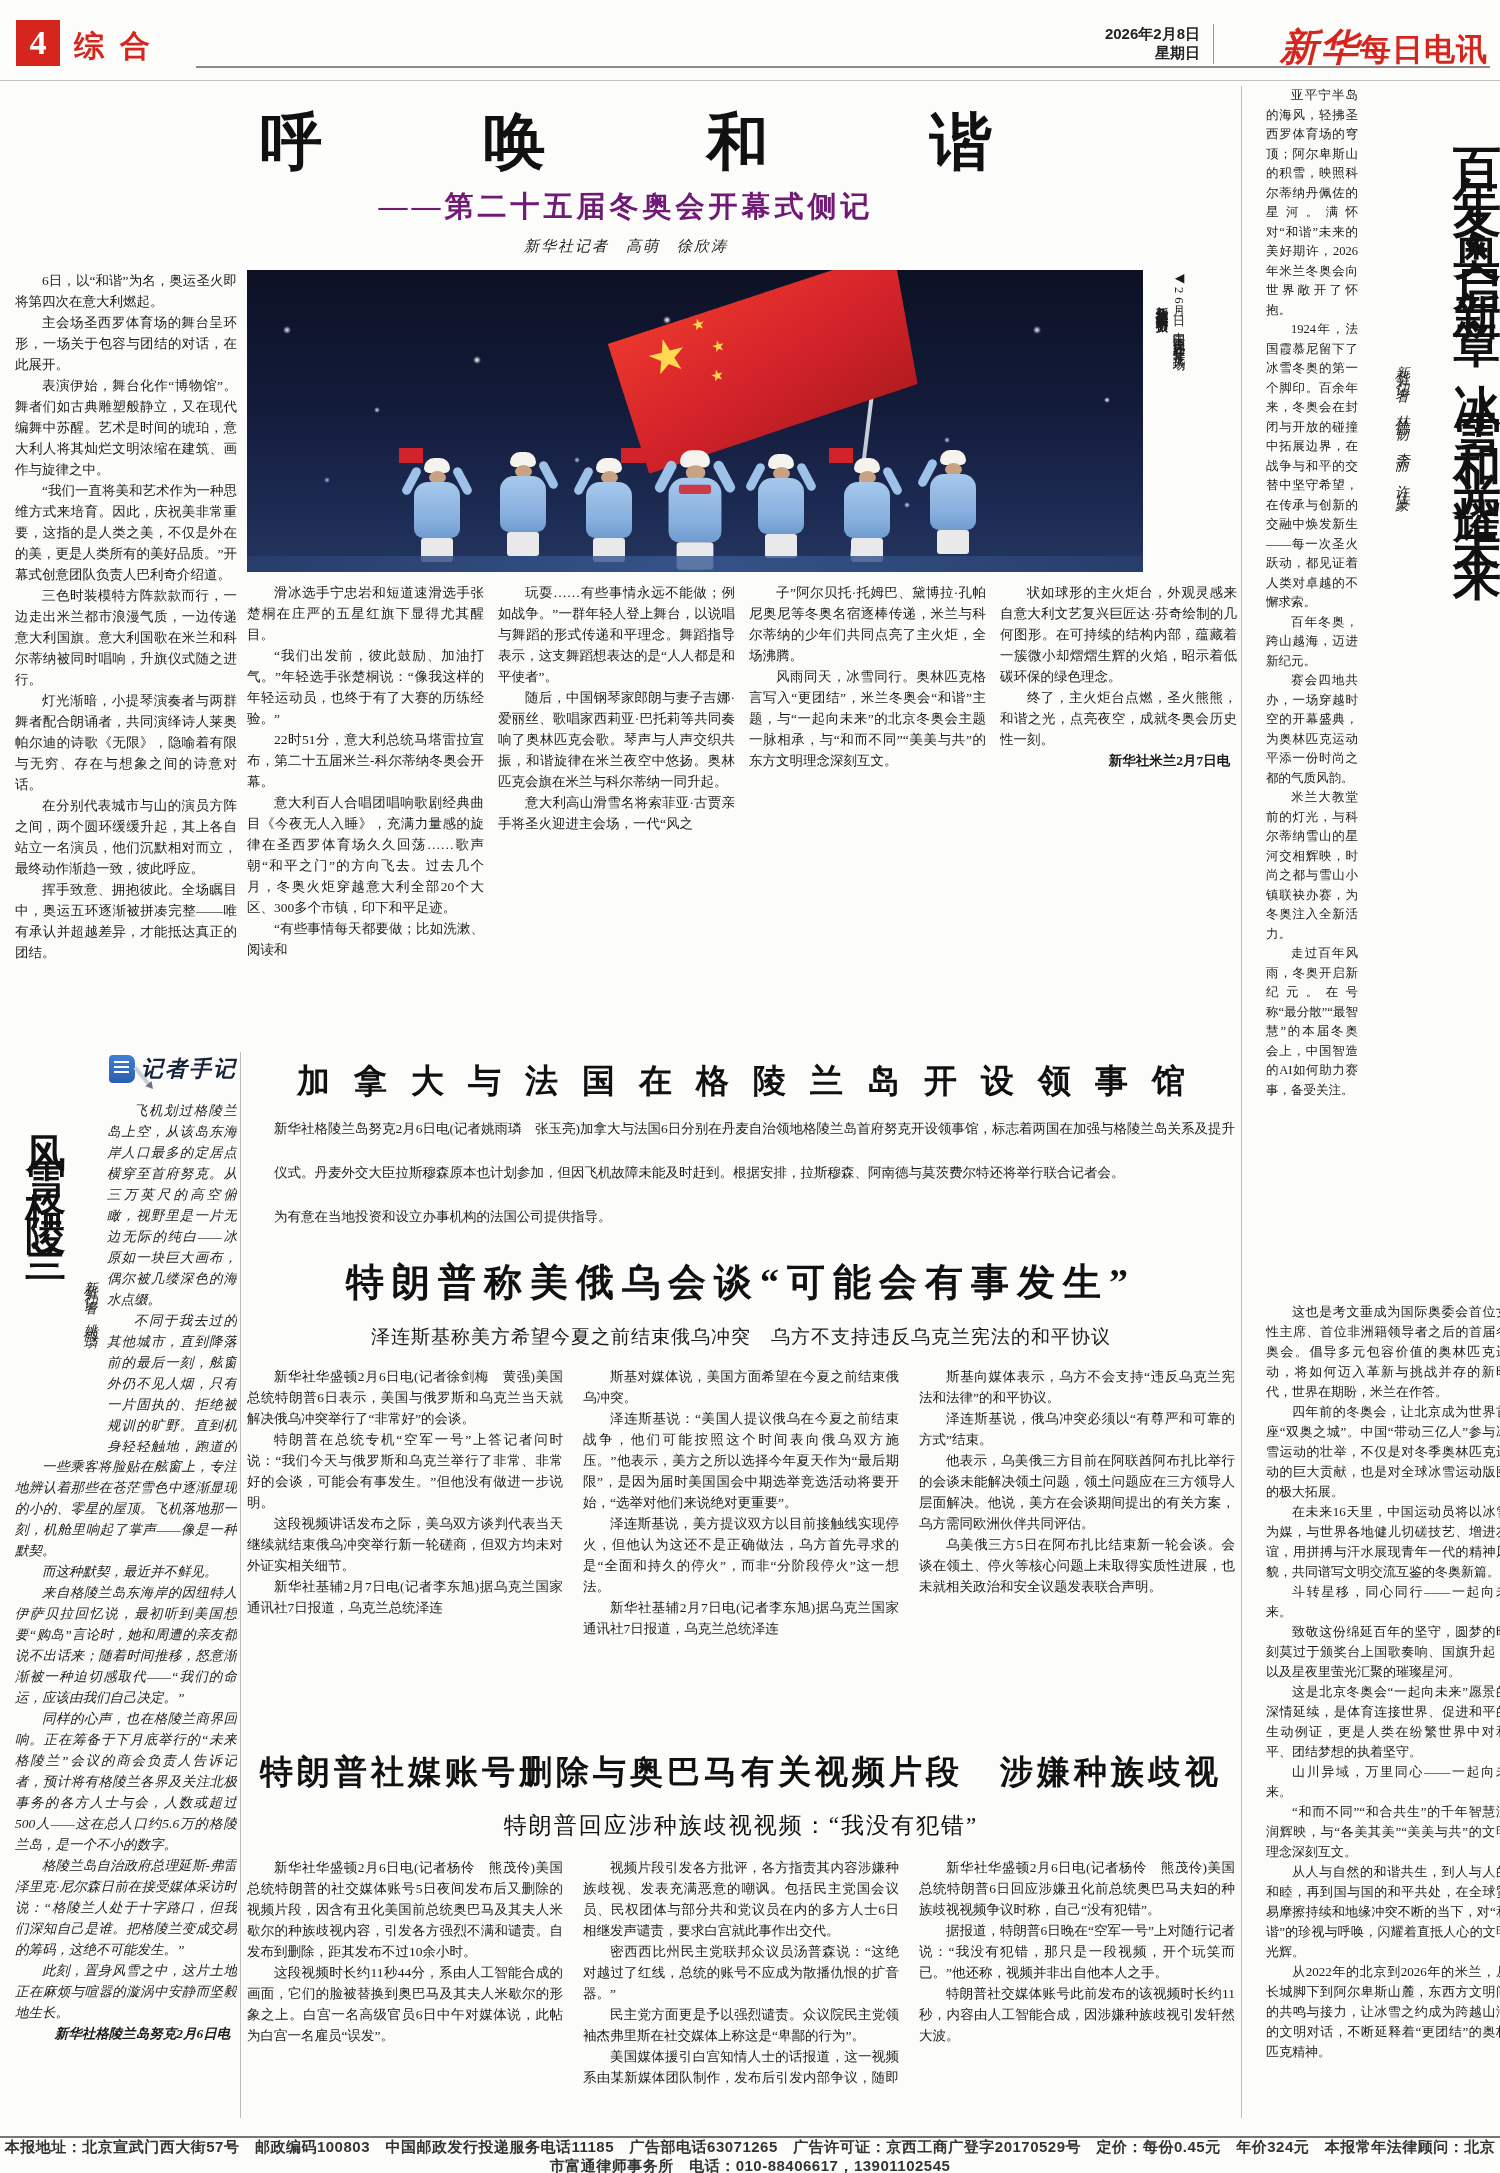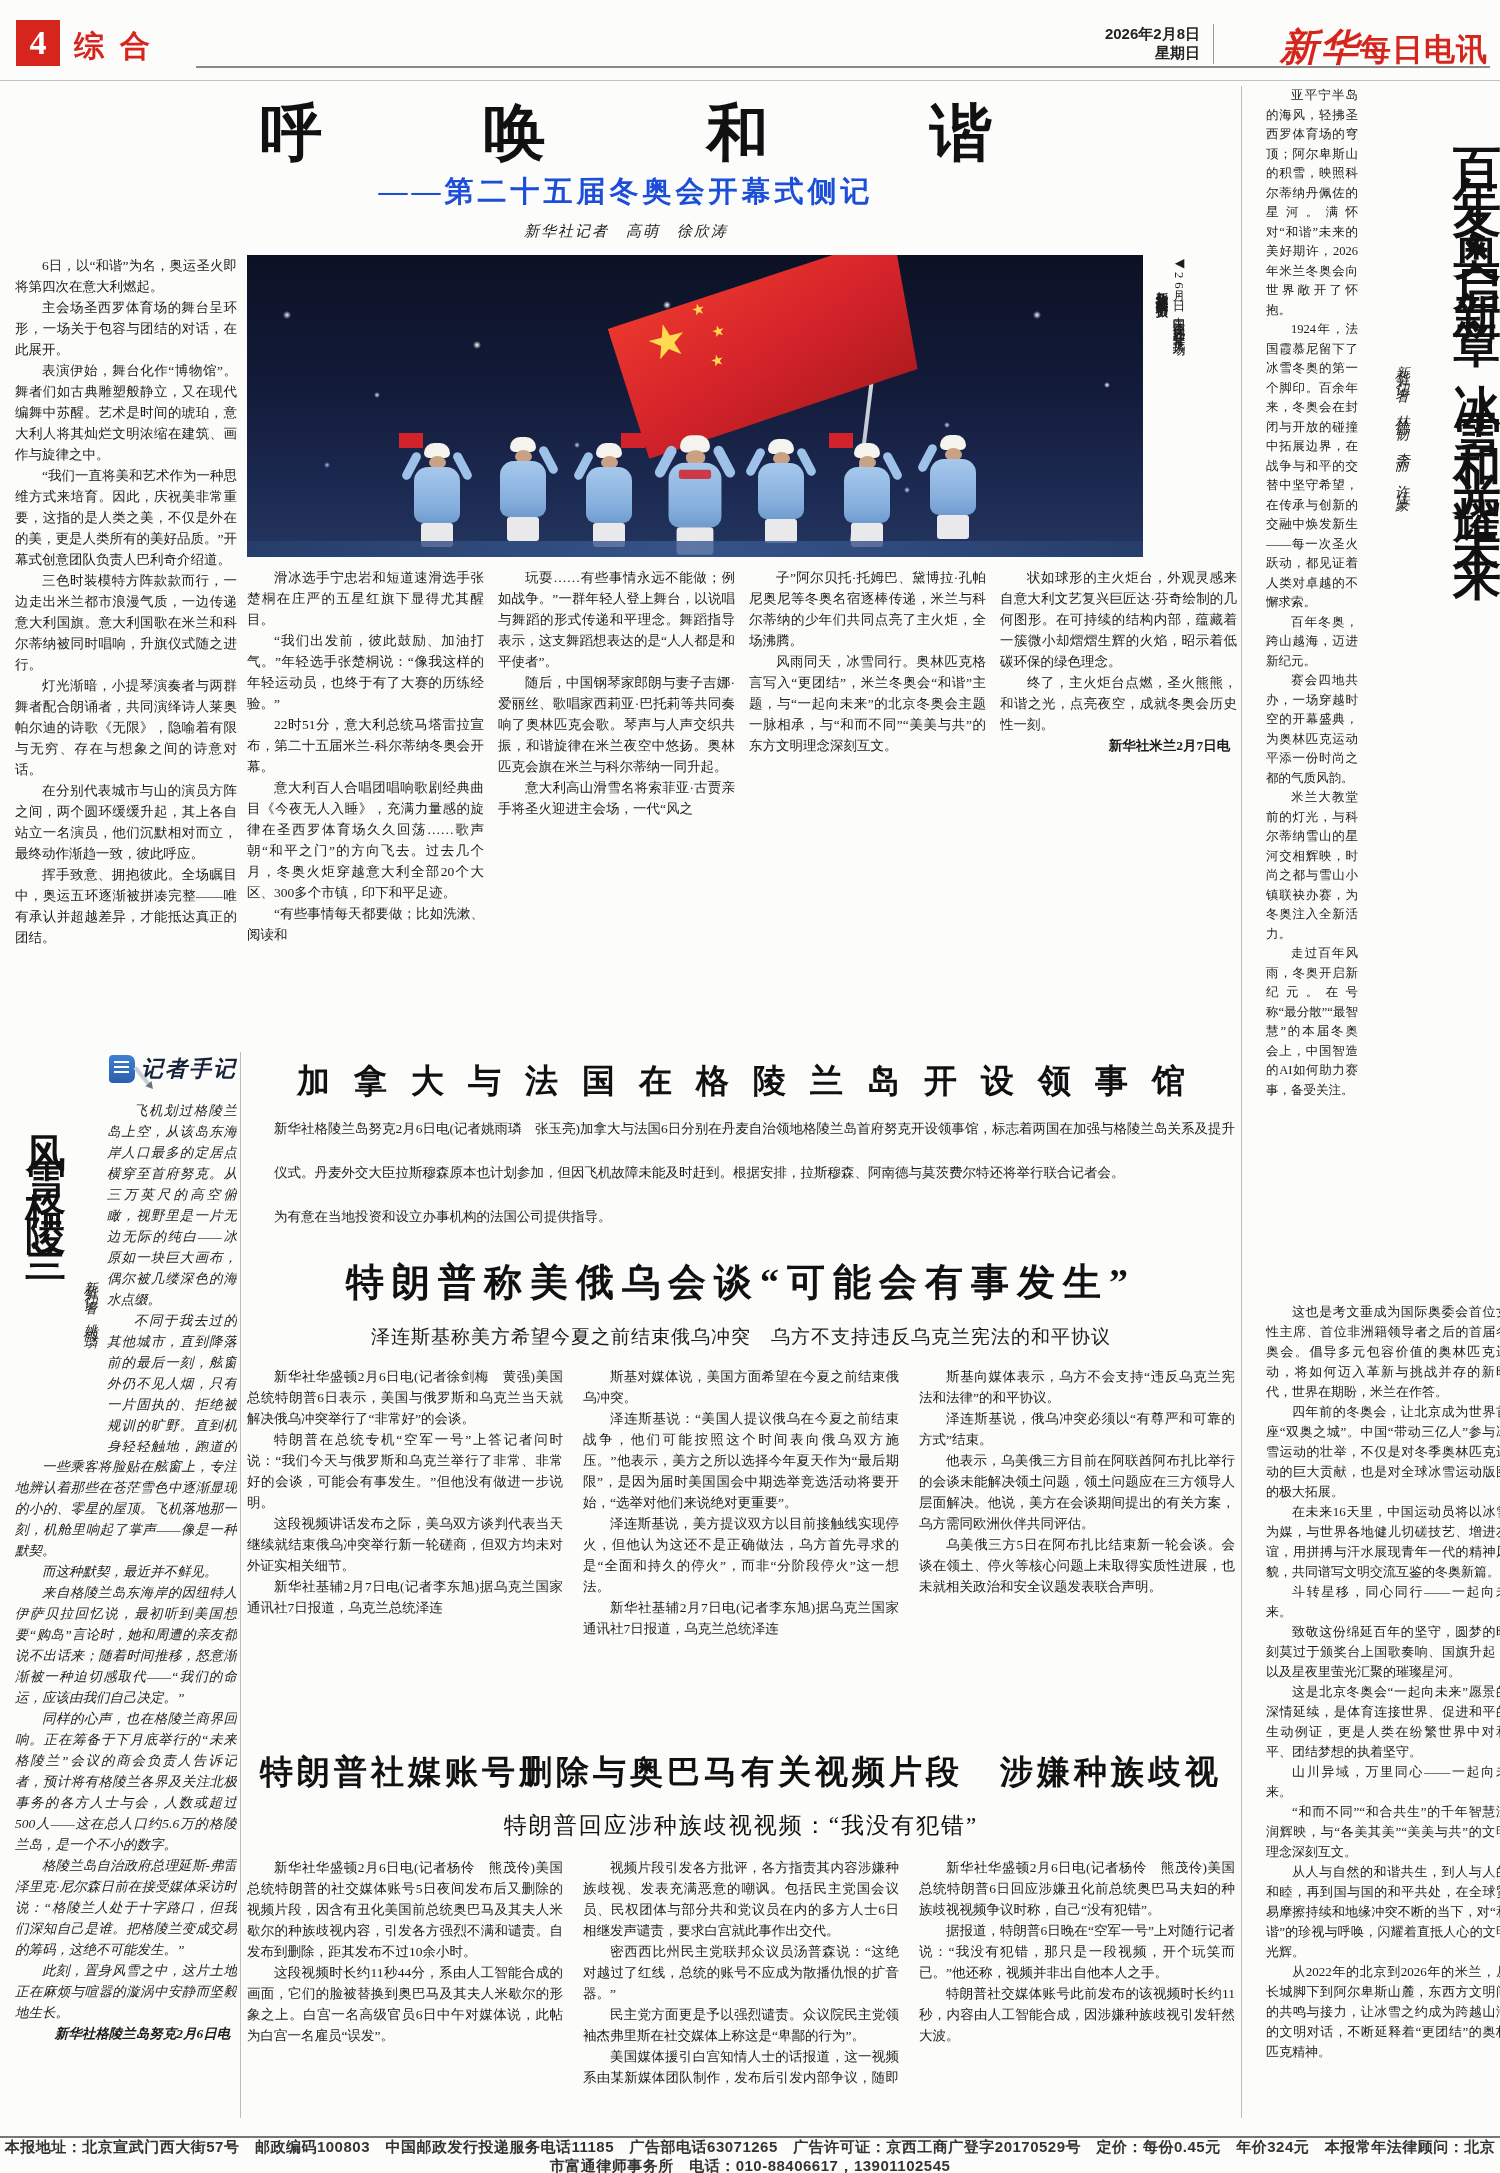--- a/index.html
+++ b/index.html
@@ -15,24 +15,24 @@
              font-family:"Liberation Sans",sans-serif;}
   .hdr-divider{position:absolute;right:286px;top:24px;width:1px;height:40px;background:#999;}
   .masthead{position:absolute;right:12px;top:22px;color:#d6251d;white-space:nowrap;}
   .masthead .script{font-size:38px;font-weight:bold;font-style:italic;letter-spacing:2px;}
   .masthead .rest{font-size:31px;font-weight:900;letter-spacing:1px;}
   
   .para{margin:0;text-indent:2em;text-align:justify;font-size:13.5px;line-height:21px;}
   .dateline{font-weight:bold;text-align:right;padding-right:0.5em;font-size:13.5px;line-height:22px;margin:0;}
   .vrule{position:absolute;width:1px;background:#bdbdbd;}
   
-  .main-article{position:absolute;left:15px;top:90px;width:1222px;height:968px;overflow:hidden;}
+  .main-article{position:absolute;left:15px;top:99px;width:1222px;height:968px;overflow:hidden;}
   .main-title{font-size:62px;font-weight:bold;text-align:center;letter-spacing:2.6em;text-indent:2.6em;
               line-height:78px;margin-top:4px;color:#111;}
-  .main-subtitle{font-size:29px;text-align:center;font-weight:600;letter-spacing:4px;color:#1d4ed8;}
+  .main-subtitle{font-size:29px;text-align:center;font-weight:600;letter-spacing:4px;margin-top:6px;color:#701a75;}
   .main-byline{font-size:15px;text-align:center;font-style:italic;margin-top:10px;letter-spacing:2px;}
   .main-body{display:flex;margin-top:14px;}
   .col-left{width:222px;height:786px;overflow:hidden;margin-right:10px;}
   .right-part{width:990px;}
   .photo-row{display:flex;height:302px;}
   .photo{position:relative;width:896px;height:302px;overflow:hidden;
          background:linear-gradient(180deg,#0c1124 0%,#131b3a 45%,#1c2a52 78%,#24365f 100%);}
   .photo .bokeh{position:absolute;inset:0;background-image:
       radial-gradient(circle 3px at 40px 60px,#e8eeff 0,rgba(232,238,255,0) 4px),
       radial-gradient(circle 2px at 130px 140px,#cfe0ff 0,rgba(207,224,255,0) 3px),

